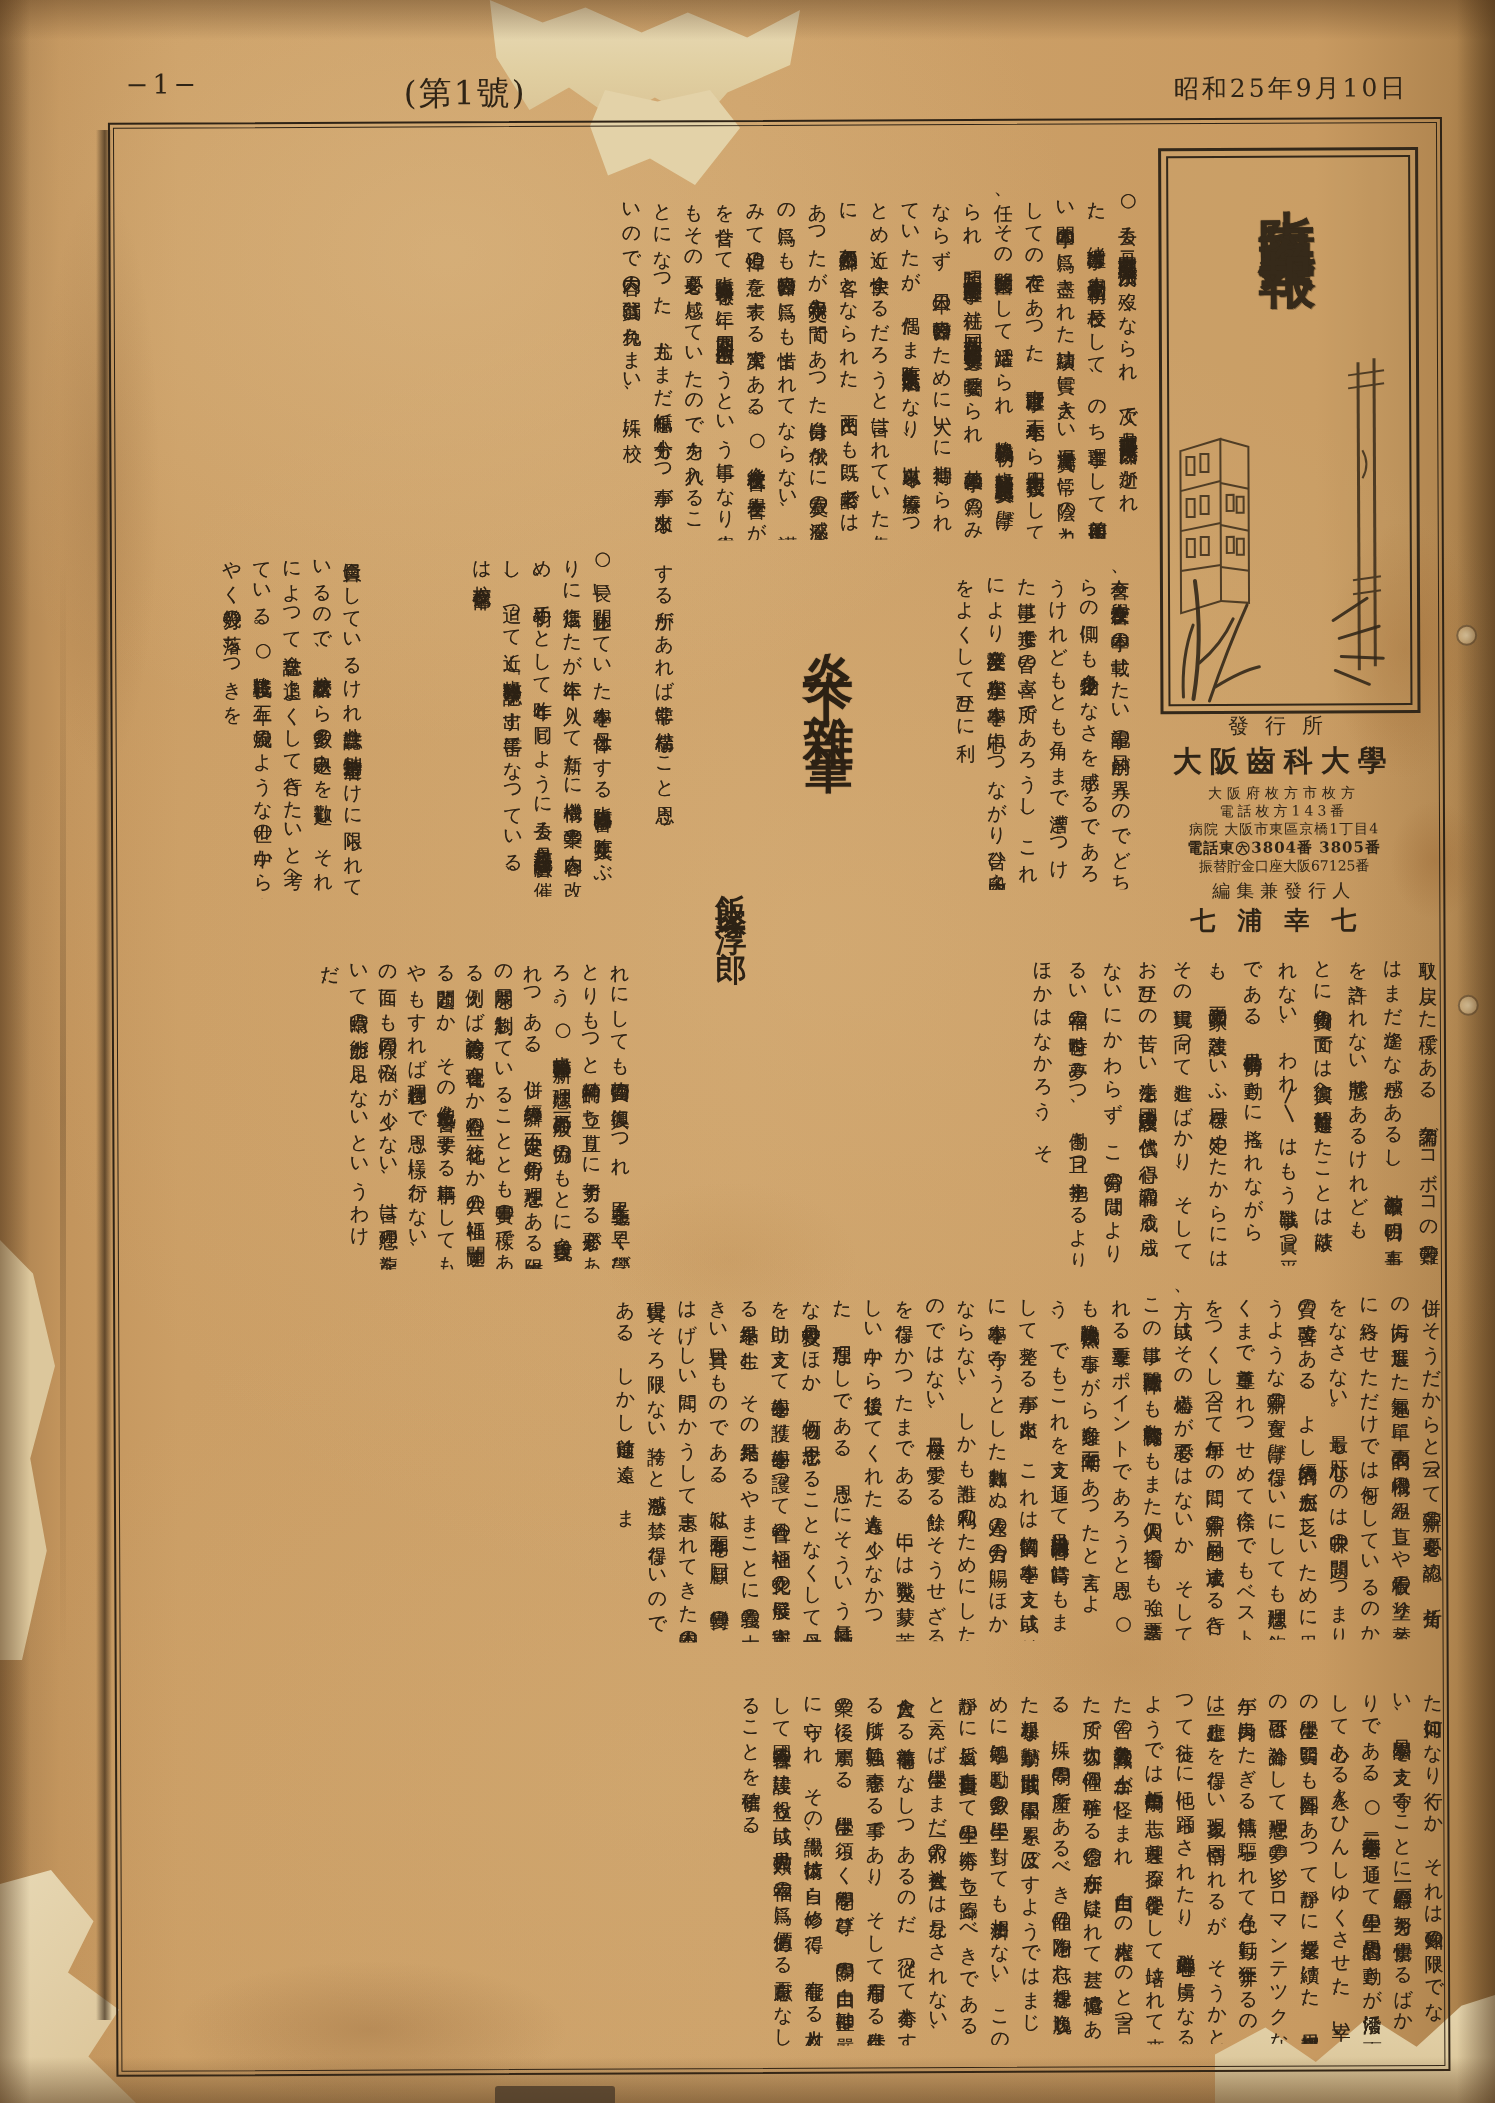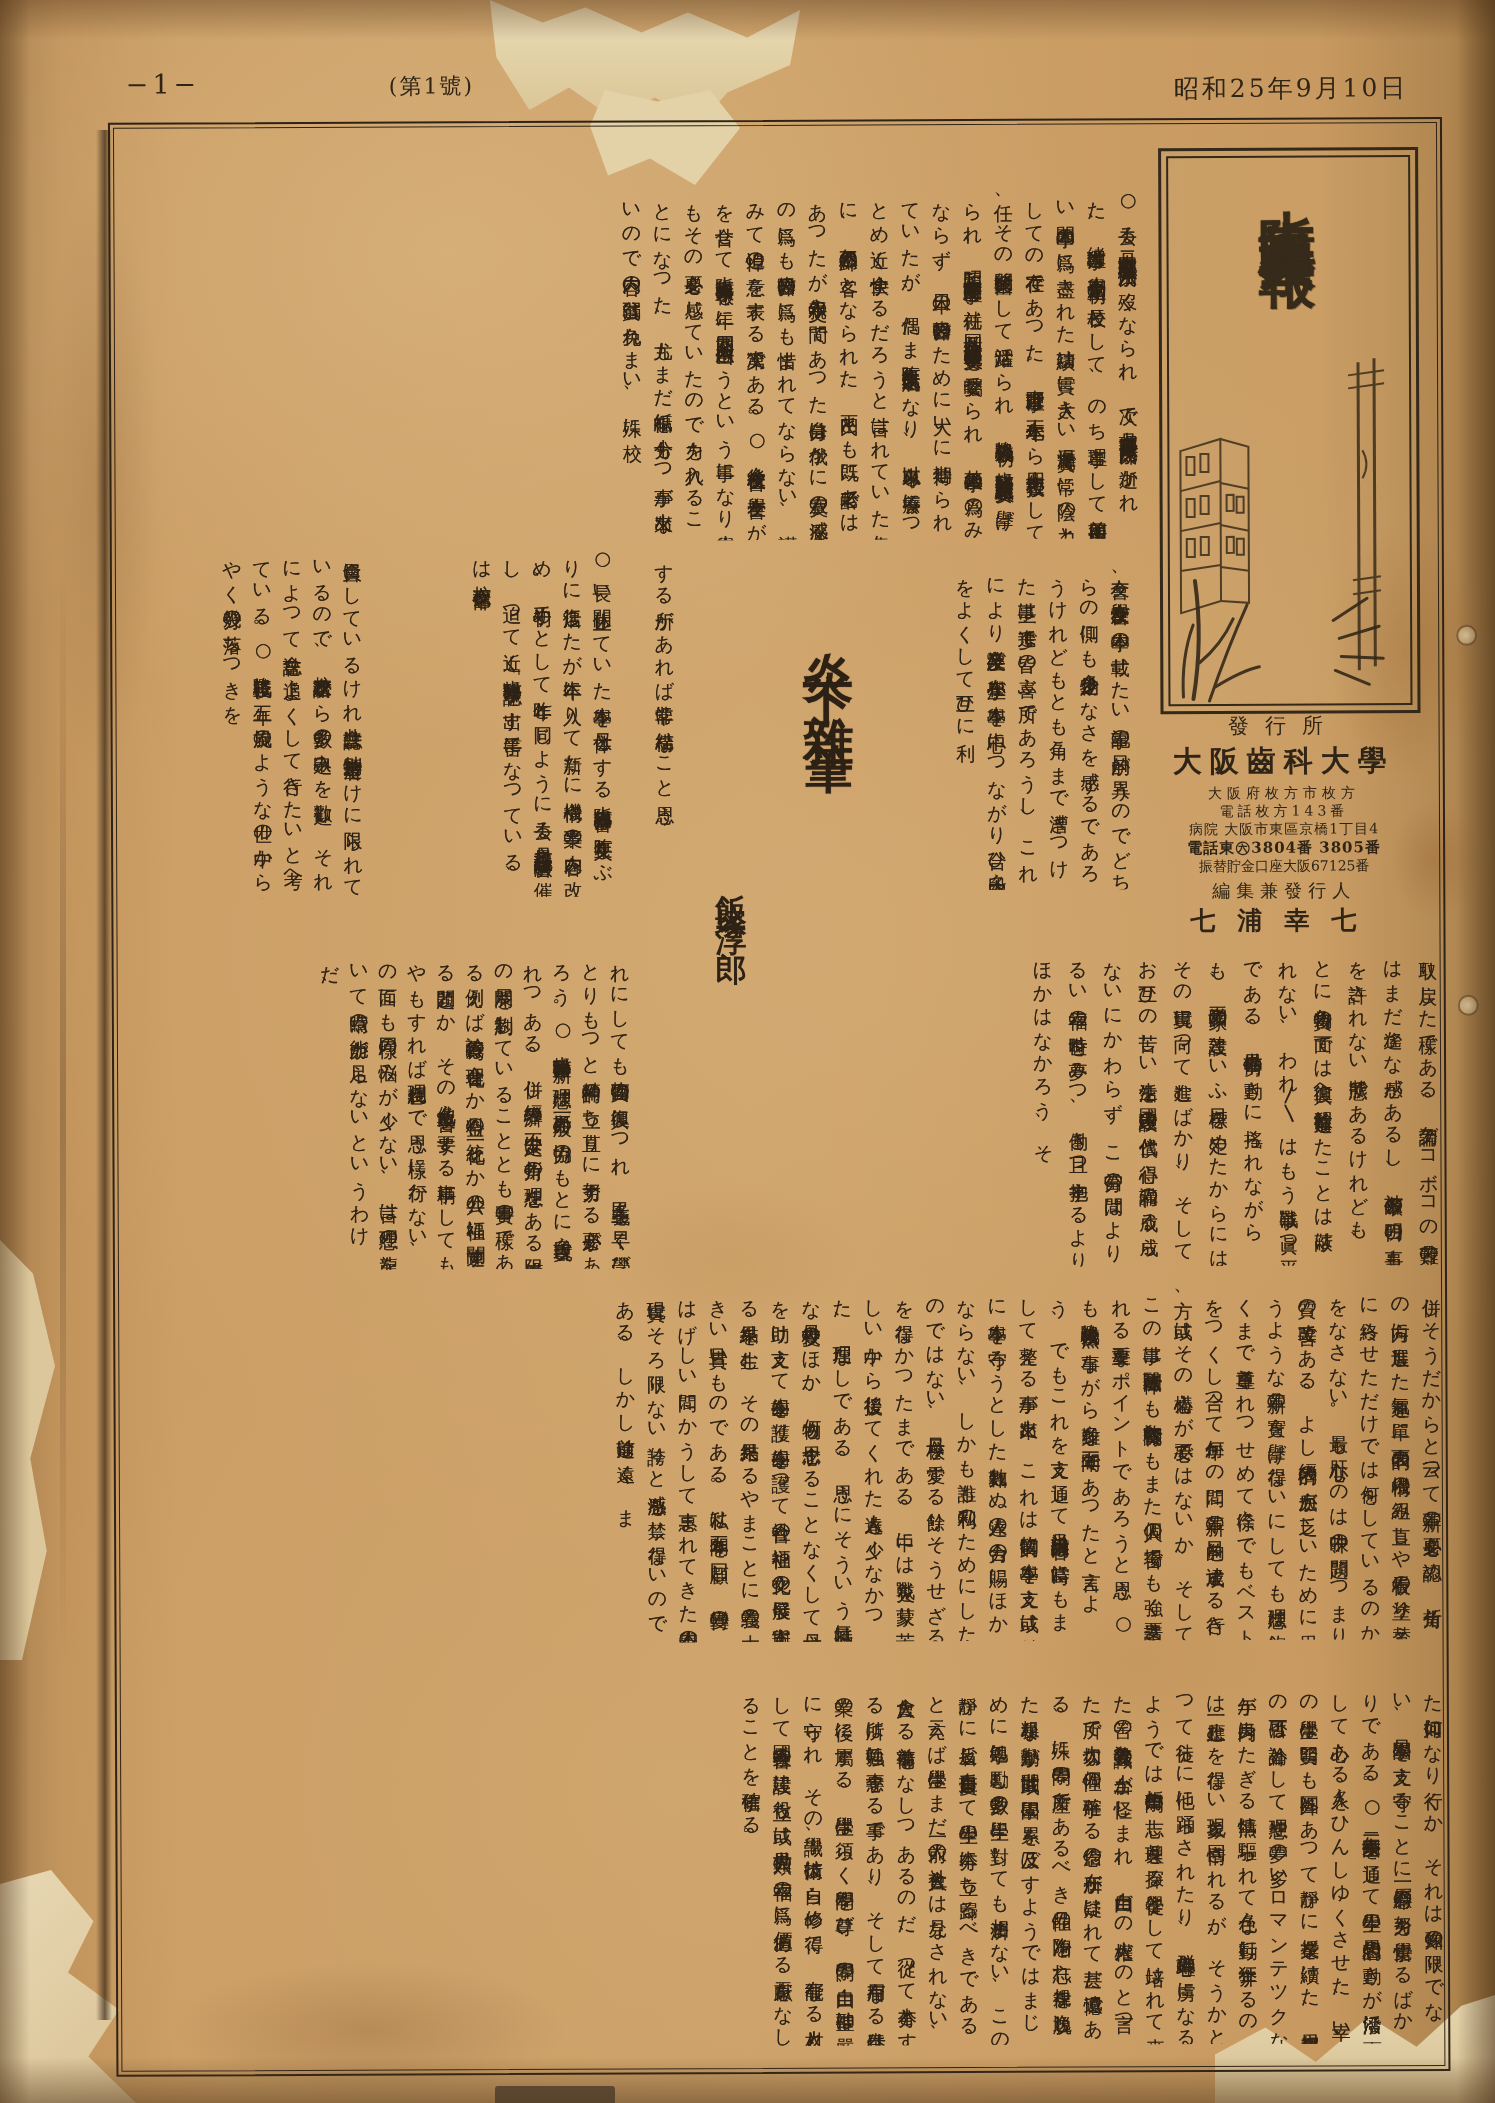--- a/index.html
+++ b/index.html
@@ -69,21 +69,21 @@
   .hole.h1{left:1458px;top:628px;}
   .hole.h2{left:1458px;top:998px;}
 
   .smudge{position:absolute;left:495px;top:2086px;width:120px;height:17px;
     background:#4a3a28;border-radius:3px 3px 0 0;opacity:.8;}
 
   .skew{position:absolute;left:0;top:0;width:1495px;height:2103px;transform:rotate(-0.25deg);transform-origin:50% 50%;}
 
   .header-text{position:absolute;color:#2f2416;white-space:nowrap;}
   .pageno{left:130px;top:66px;font-size:27px;letter-spacing:4px;}
-  .issueno{left:393px;top:70px;font-size:22px;letter-spacing:2px;}
+  .issueno{left:408px;top:70px;font-size:33px;letter-spacing:2px;}
   .dateline{left:1178px;top:74px;font-size:25px;letter-spacing:3px;}
 
   .frame{position:absolute;left:112px;top:120px;width:1330px;height:1950px;
     border:2px solid #2e2316;}
   .frame-inner{position:absolute;left:3px;top:3px;right:3px;bottom:3px;
     border:1px solid #2e2316;}
 
   .masthead{position:absolute;left:1048px;top:28px;width:254px;height:560px;
     border:3px solid #33281a;background:rgba(210,175,120,.18);}
   .masthead-inner{position:absolute;left:5px;top:5px;right:5px;bottom:5px;border:2px solid #33281a;}

